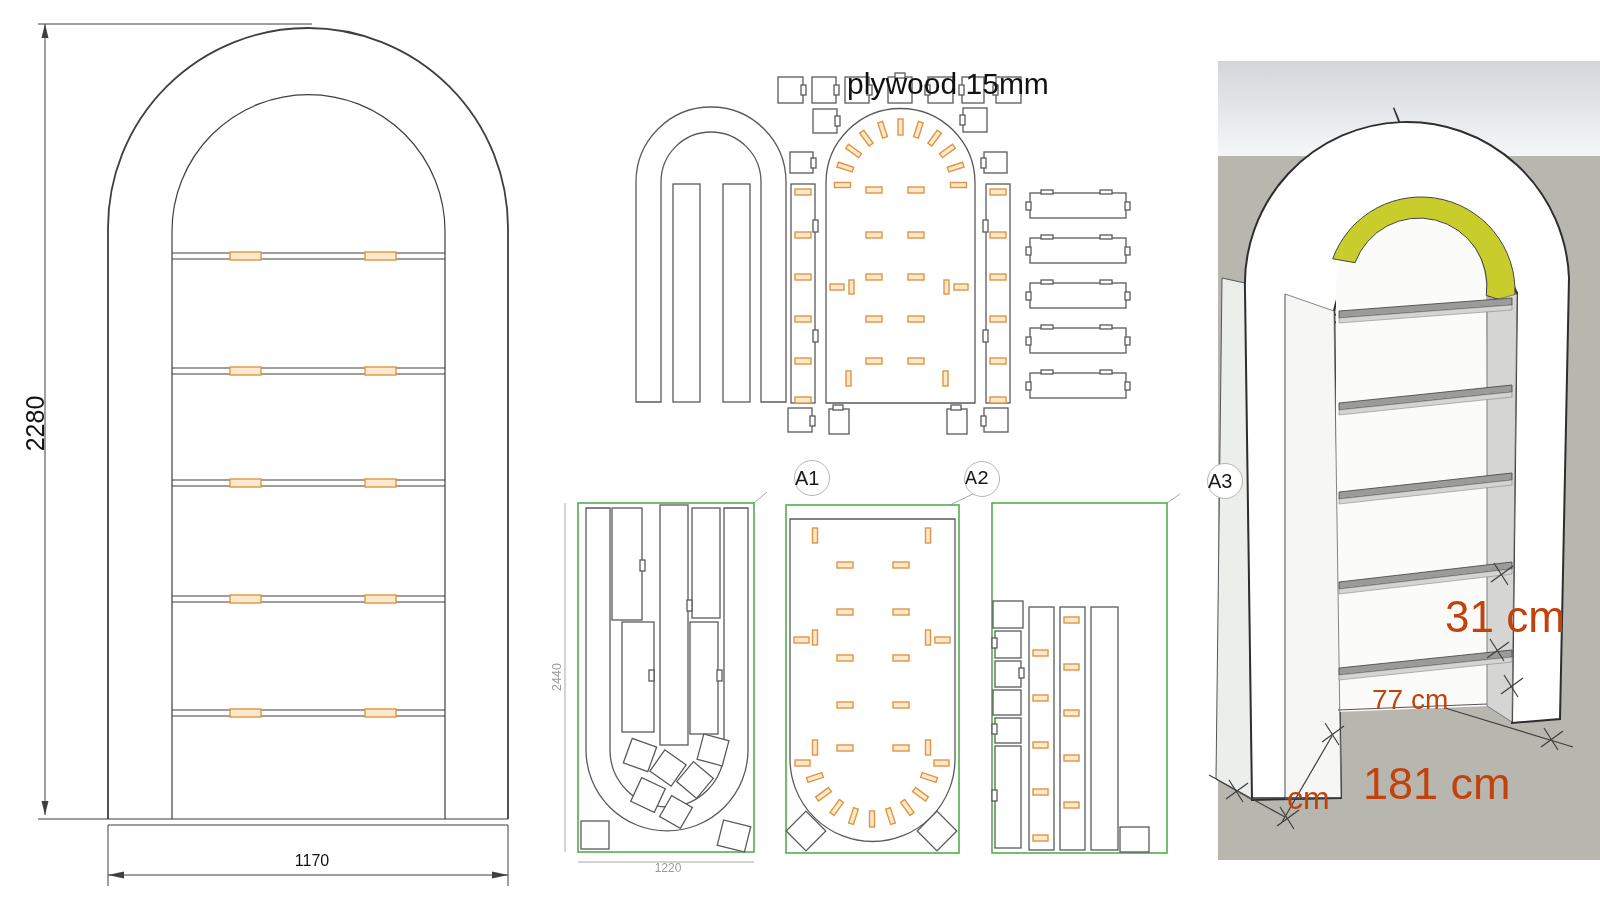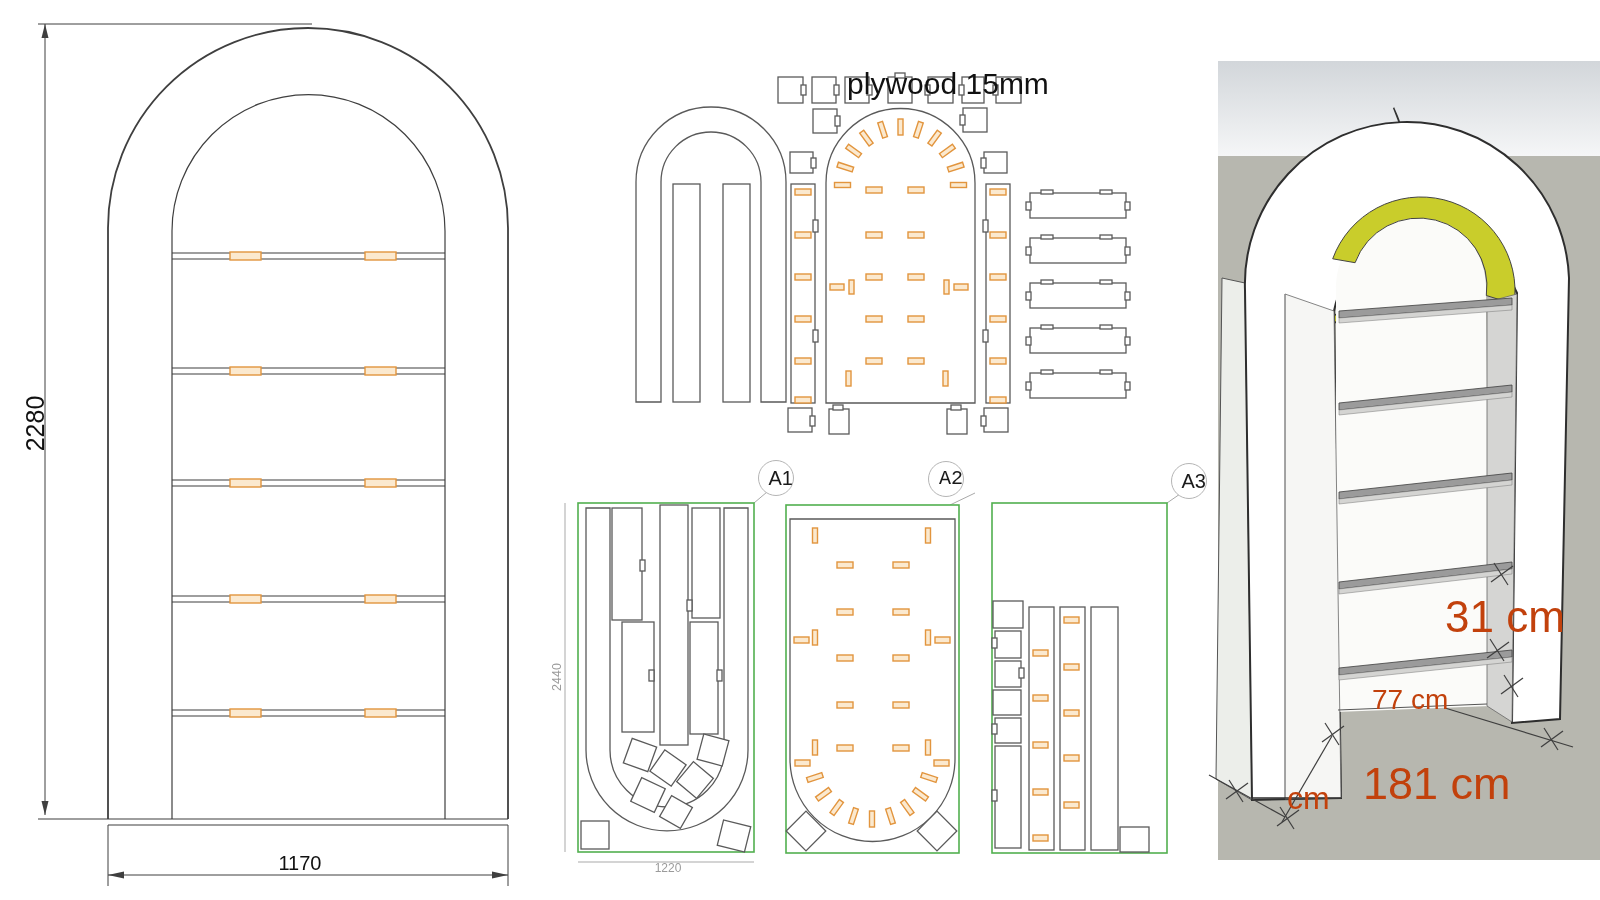--- a/index.html
+++ b/index.html
@@ -11,21 +11,21 @@
   .piece{fill:#ffffff;stroke:#5a5a5a;stroke-width:1.3;}
   .cad{fill:none;stroke:#3f3f3f;stroke-width:1.8;}
   .cadthin{fill:none;stroke:#3f3f3f;stroke-width:1.2;}
   .dim{stroke:#3f3f3f;stroke-width:1;fill:none;}
   .arrow{fill:#3f3f3f;stroke:none;}
   .slot{fill:#fbe9cf;stroke:#e2953e;stroke-width:1.4;}
   .sheet{fill:#ffffff;stroke:#52b04f;stroke-width:1.6;}
   .leader{stroke:#a9a9a9;stroke-width:1;fill:none;}
   .mark{stroke:#3f3f3f;stroke-width:1.2;fill:none;}
   .badge{position:absolute;width:34px;height:34px;border:1.5px solid #b5b5b5;border-radius:50%;
-         background:#fff;color:#1a1a1a;font-size:20px;line-height:34px;text-align:right;}
+         background:#fff;color:#1a1a1a;font-size:20px;line-height:34px;text-align:left;margin-left:36px;}
   .rot{transform:rotate(-90deg);}
   .grey{color:#9b9b9b;}
   .dim3d{color:#c2410c;}
 </style>
 </head>
 <body>
 
 <div id="stage">
 
 <svg width="1600" height="900" viewBox="0 0 1600 900">
@@ -448,21 +448,21 @@
         <line x1="1332" y1="736" x2="1282" y2="822"></line>
         <line x1="1209" y1="775" x2="1285" y2="817"></line>
       </g>
     </g>
   </g>
 </svg>
 
 <span class="lbl center" style="left:798px;top:28px;width:300px;font-size:30px;margin-top:39px;">plywood 15mm</span>
 
 <span class="lbl center rot" style="left:-15px;top:409px;width:100px;font-size:25px;">2280</span>
-<span class="lbl center" style="left:250px;top:852px;width:100px;font-size:20px;">1170</span>
+<span class="lbl center" style="left:262px;top:852px;width:100px;font-size:16px;">1170</span>
 
 <span class="badge" style="left:758px;top:460px;">A1</span>
 <span class="badge" style="left:928px;top:461px;font-family:Liberation Mono, monospace;">A2</span>
 <span class="badge" style="left:1171px;top:463px;">A3</span>
 
 <span class="lbl center rot grey" style="left:527px;top:670px;width:60px;font-size:12.5px;">2440</span>
 <span class="lbl center grey" style="left:638px;top:861px;width:60px;font-size:12px;">1220</span>
 
 <span class="lbl dim3d" style="left:1445px;top:592px;font-size:44px;">31 cm</span>
 <span class="lbl dim3d" style="left:1372px;top:684px;font-size:28px;">77 cm</span>

